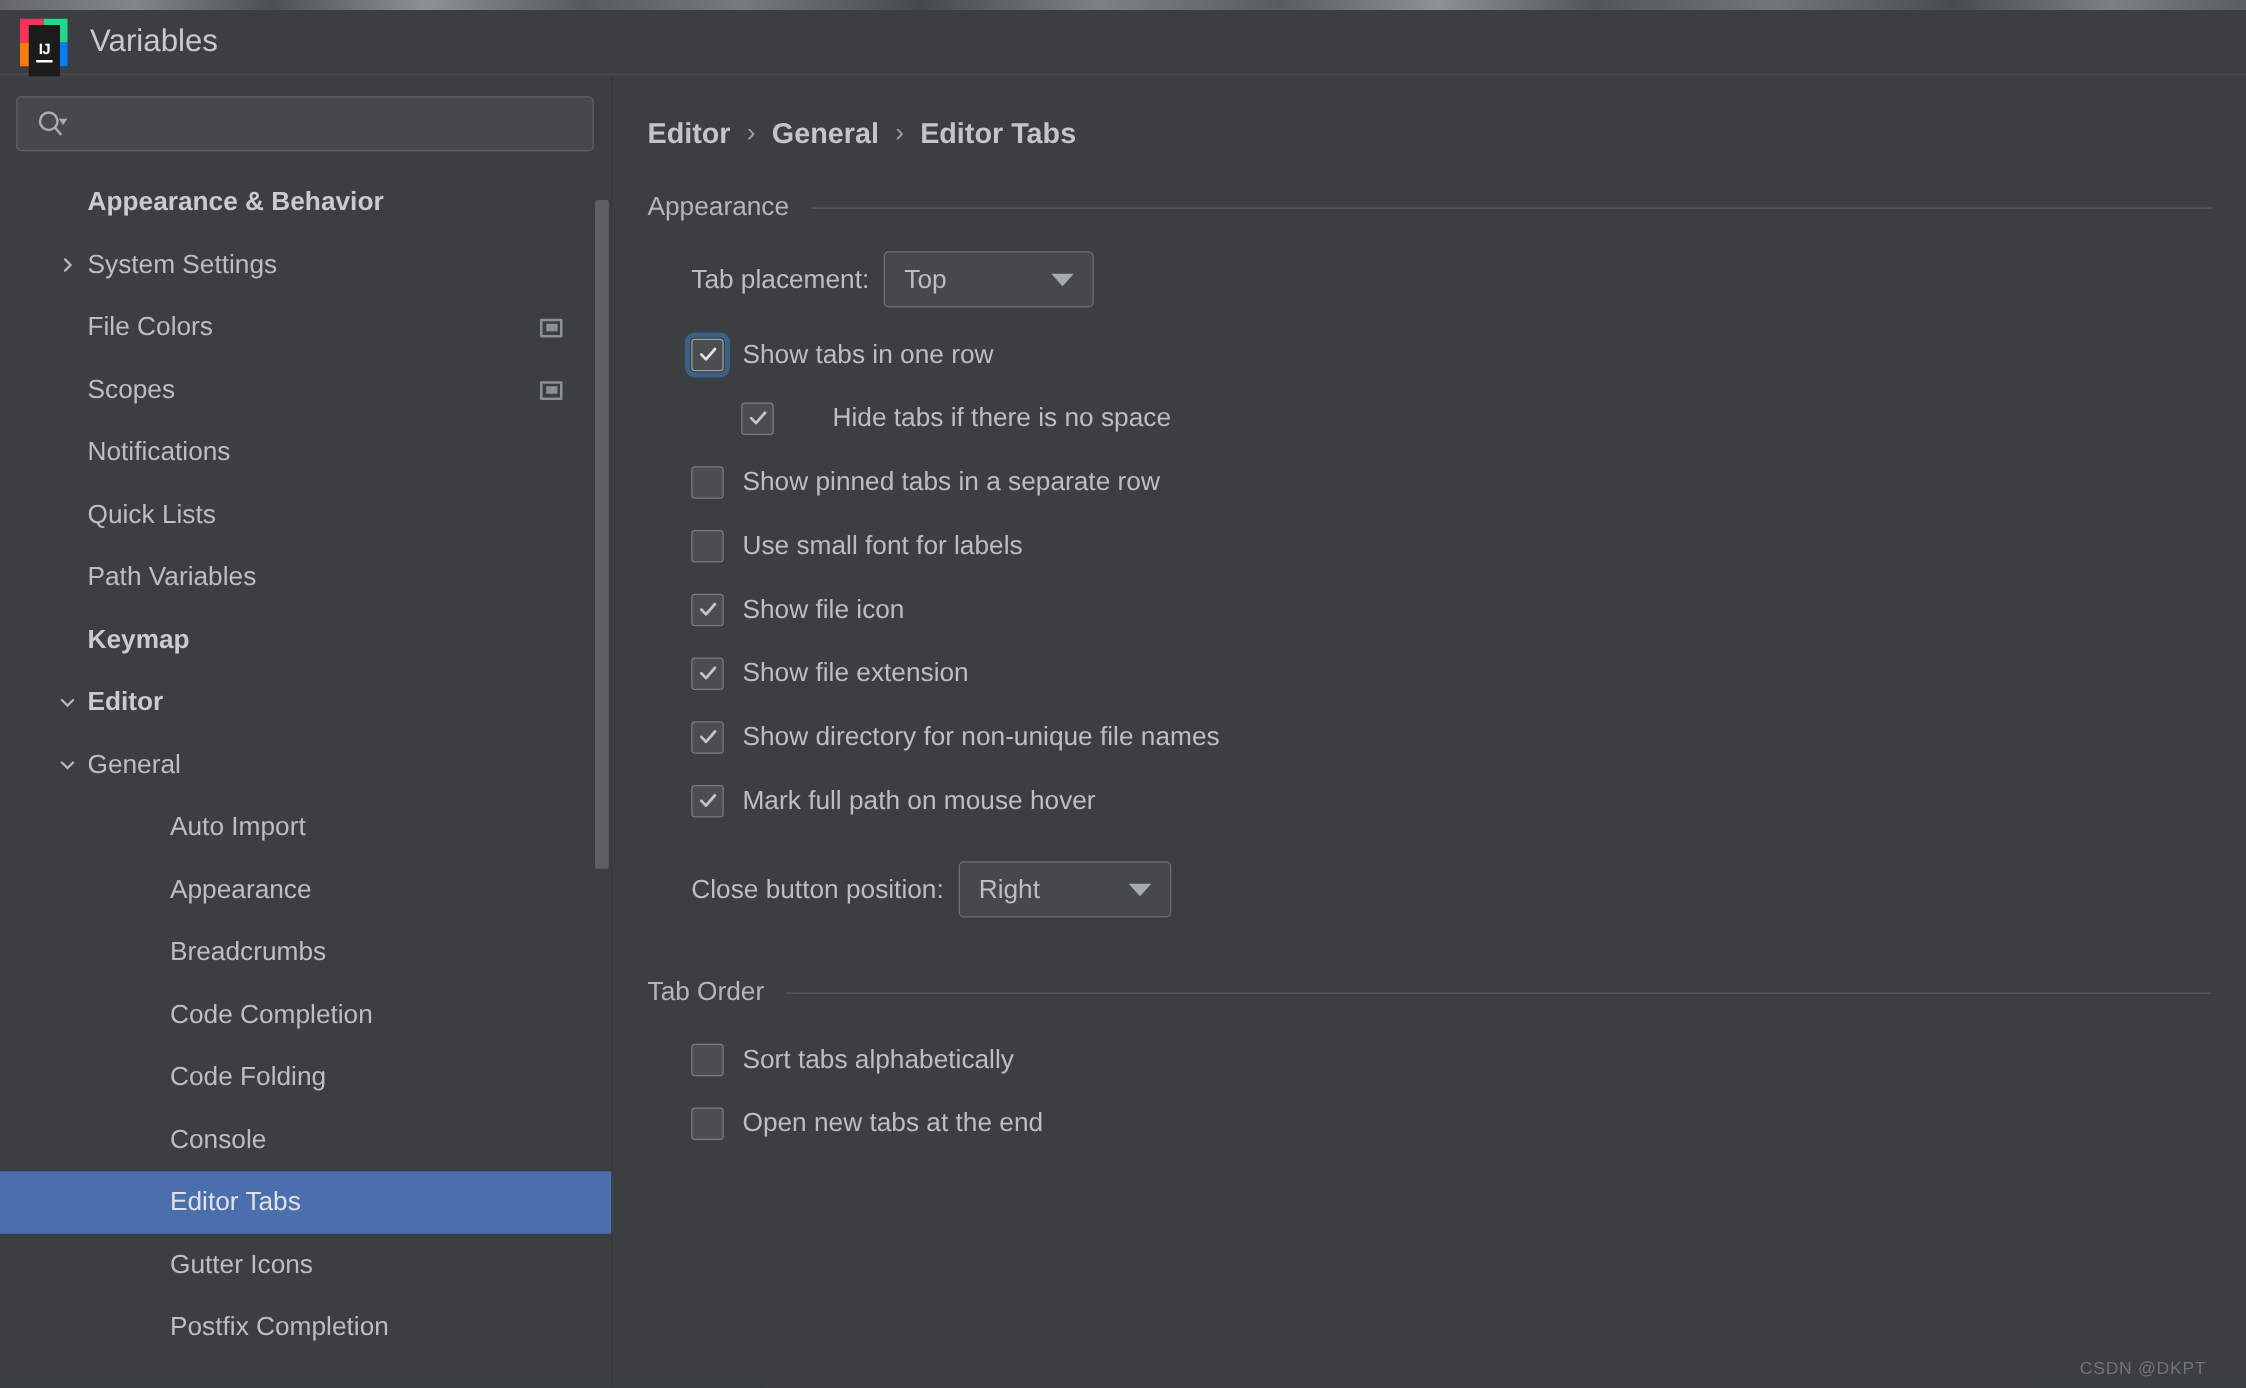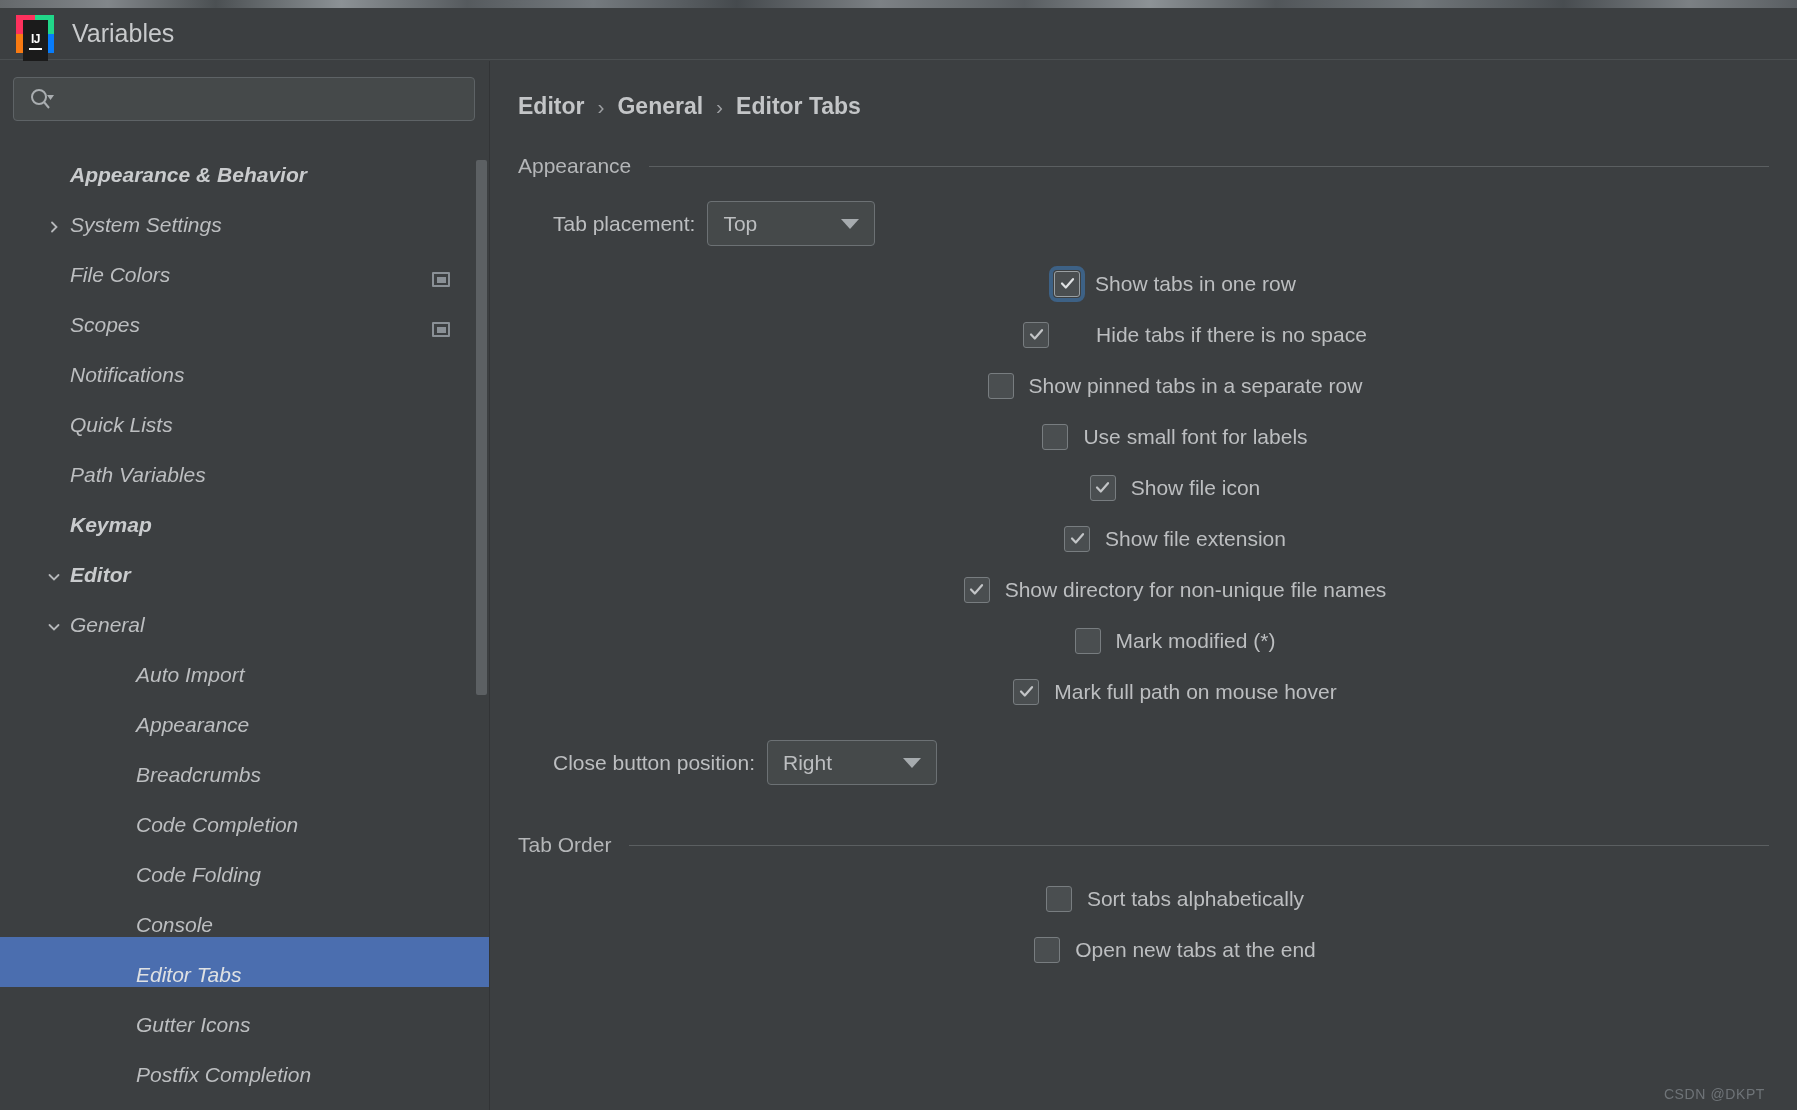--- a/index.html
+++ b/index.html
@@ -86,24 +86,23 @@
   .search-input {
     flex: 1; background: transparent; border: 0; outline: none;
     color: #bbbdbf; font-size: 17px;
     font-family:"Liberation Sans",sans-serif;
     padding: 0 10px;
   }
   .tree { padding-top: 6px; }
   .tree-row {
     position: relative;
     height: 50px;
-    display: flex; align-items: flex-end;
+    display: flex; align-items: center;
     cursor: default;
     padding-right: 40px;
-    font-style: italic;
   }
   .tree-row.selected { background: #4b6eaf; }
   .tree-label {
     font-size: 21px; color: #bcbec0; white-space: nowrap;
   }
   .tree-row.category > .tree-label { font-weight: bold; color: #c9cbcd; }
   .tree-row.selected .tree-label { color: #dfe1e3; }
   .arrow {
     width: 20px; height: 20px;
     margin-right: 6px;
@@ -177,21 +176,20 @@
     width: 0; height: 0;
     border-left: 9px solid transparent;
     border-right: 9px solid transparent;
     border-top: 10px solid #a6abae;
   }
   .combo.wide { min-width: 170px; }
 
   .check-row {
     display: flex; align-items: center;
     height: 51px;
-    justify-content: center;
   }
   .check-row.sub { padding-left: 40px; gap: 32px; }
   .cbox {
     position: relative;
     width: 26px; height: 26px;
     background: #4a4e50;
     border: 1px solid #787d80;
     border-radius: 3px;
     flex: 0 0 auto;
     margin-right: 15px;
@@ -496,24 +494,20 @@
               <span class="cbox">
                 <span class="tick">
                   <svg width="15" height="15" viewBox="0 0 15 15">
                     <path d="M2 7.5 L5.8 11.5 L13 3.2" fill="none" stroke="#c3c5c7" stroke-width="2.2" stroke-linecap="round" stroke-linejoin="round"></path>
                   </svg>
                 </span>
               </span>
               <span class="check-label">Show directory for non-unique file names</span>
             </div>
             <div class="check-row">
-              <span class="cbox"></span>
-              <span class="check-label">Mark modified (*)</span>
-            </div>
-            <div class="check-row">
               <span class="cbox">
                 <span class="tick">
                   <svg width="15" height="15" viewBox="0 0 15 15">
                     <path d="M2 7.5 L5.8 11.5 L13 3.2" fill="none" stroke="#c3c5c7" stroke-width="2.2" stroke-linecap="round" stroke-linejoin="round"></path>
                   </svg>
                 </span>
               </span>
               <span class="check-label">Mark full path on mouse hover</span>
             </div>
           </div>

